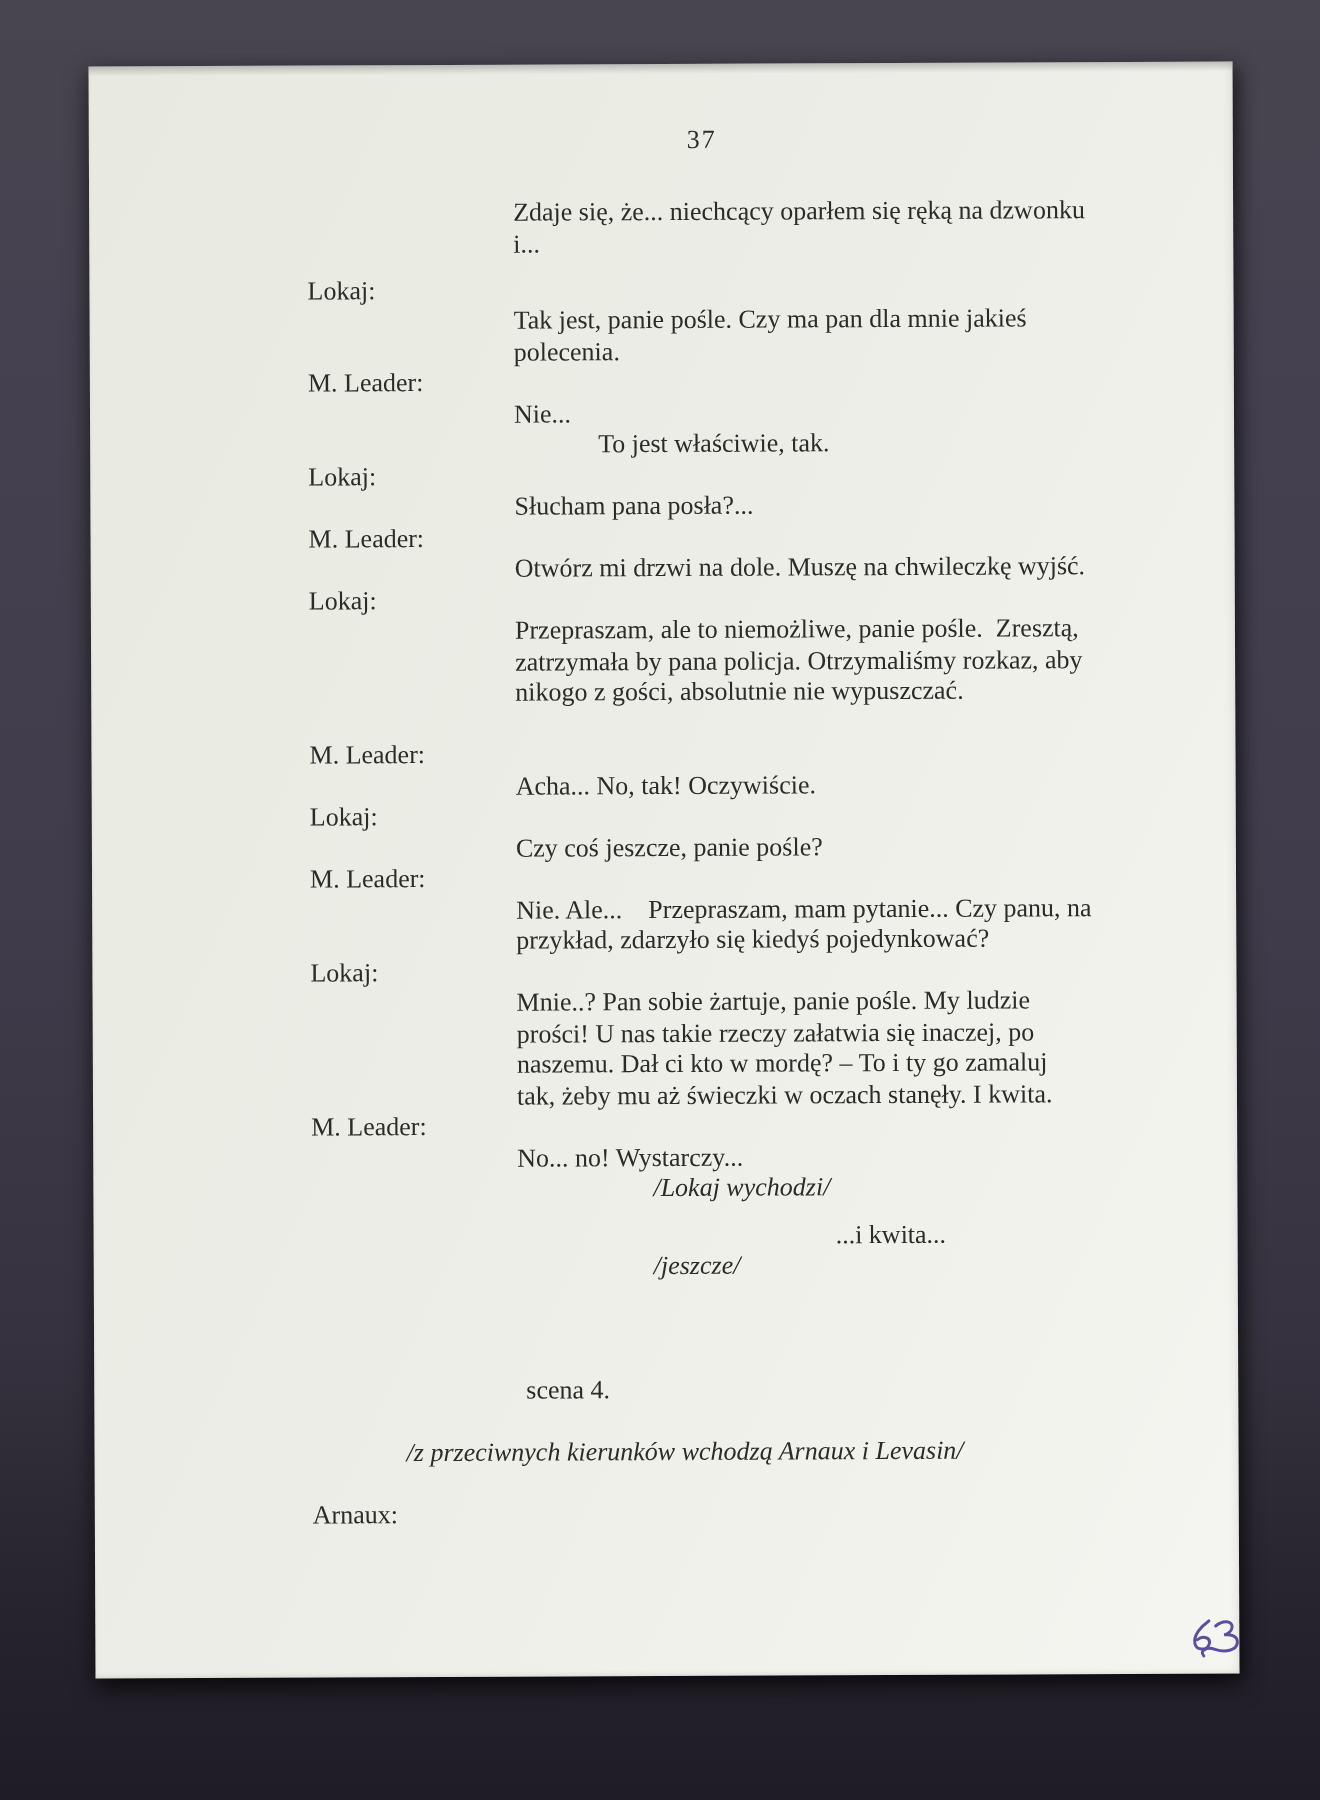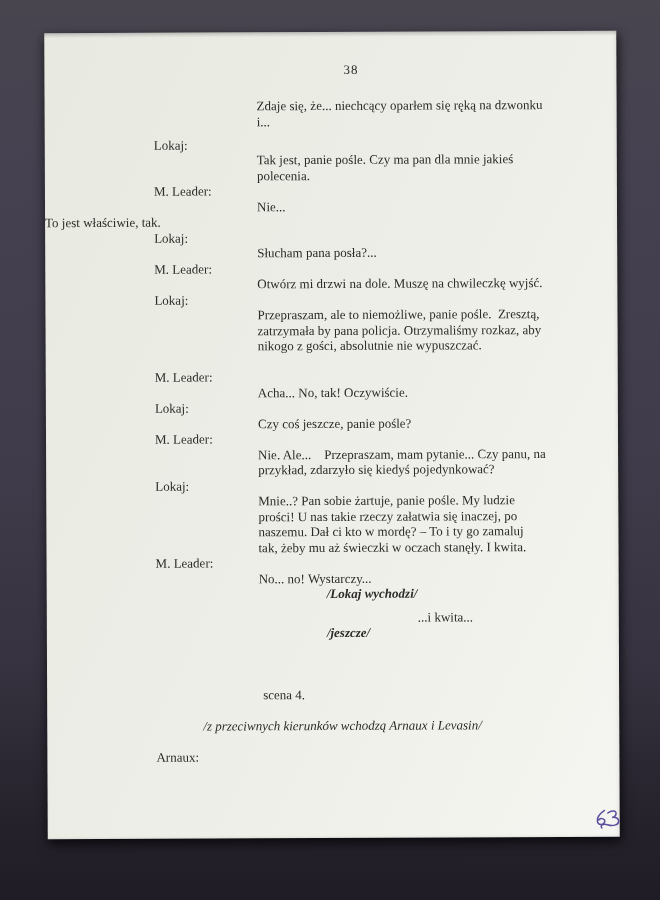--- a/index.html
+++ b/index.html
@@ -51,40 +51,40 @@
     left: 0;
     right: 0;
   }
   .block .line {
     white-space: pre;
     line-height: 15.5px;
     min-height: 15.5px;
   }
   .speaker        { margin-left: 109px; }
   .dialogue       { margin-left: 212px; }
-  .dialogue-indent{ }
-  .stage          { margin-left: 280px; font-style: italic; font-weight: bold; }
+  .dialogue-indent{ margin-left: 254px; }
+  .stage          { margin-left: 280px; font-style: italic; }
   .aside-right    { margin-left: 371px; }
   .scene          { margin-left: 216px; }
   .stage-left     { margin-left: 156px; font-style: italic; }
   .handwritten {
     position: absolute;
     left: 543px;
     top: 772px;
     width: 38px;
     height: 32px;
     transform: rotate(-8deg);
   }
 </style>
 </head>
 <body>
 
 <div class="page">
 
-  <div class="page-number">38</div>
+  <div class="page-number">37</div>
 
   <div class="script-body">
       <div class="block dialogue">
         <div class="line">Zdaje się, że... niechcący oparłem się ręką na dzwonku</div>
         <div class="line">i...</div>
       </div>
       <div class="block speaker" style="margin-top: 7.75px;">
         <div class="line">Lokaj:</div>
       </div>
       <div class="block dialogue">

